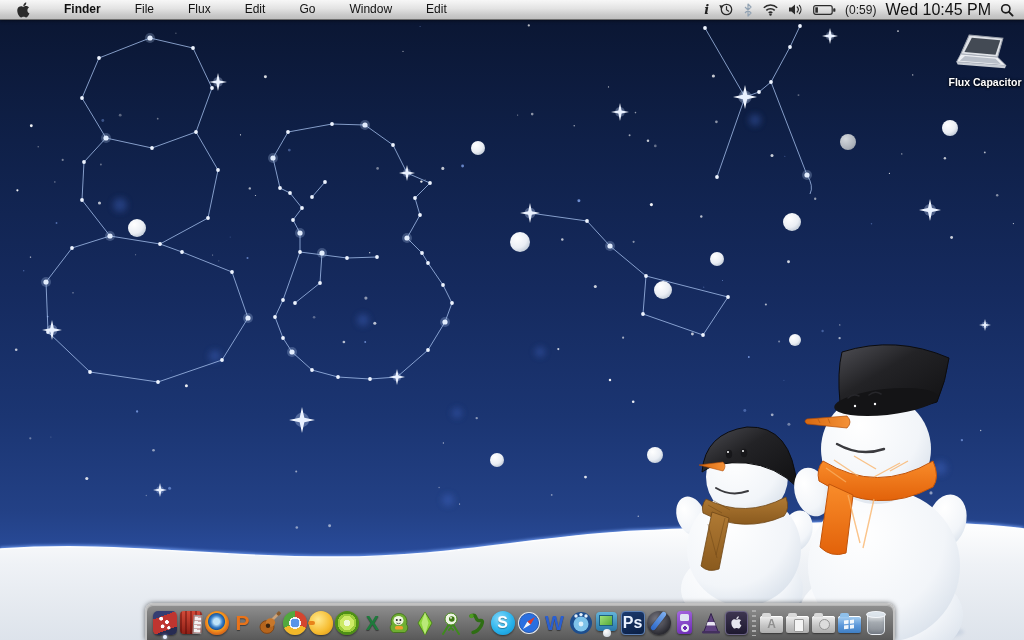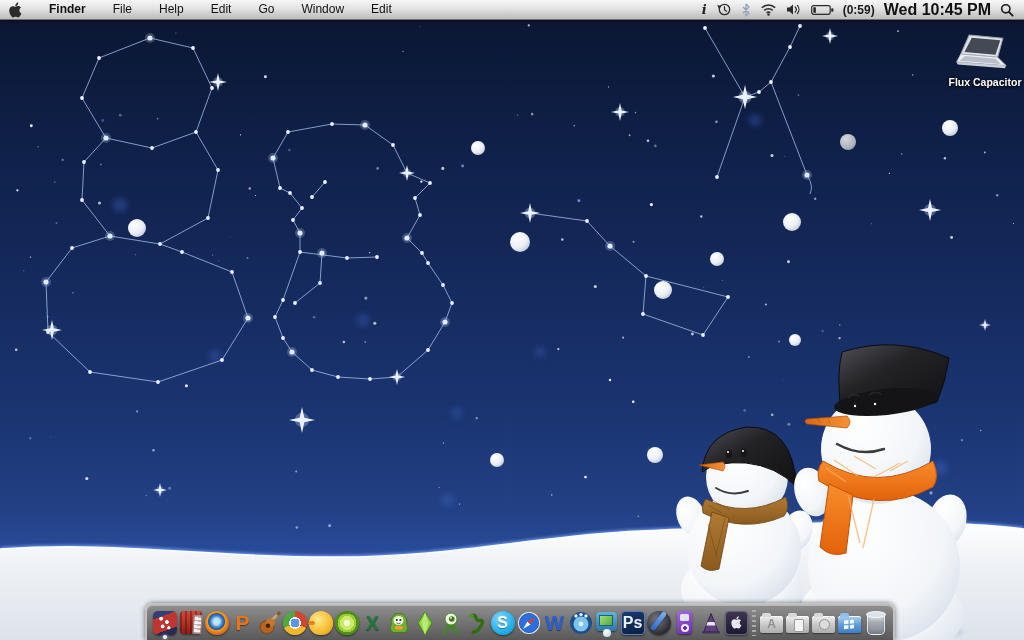--- a/index.html
+++ b/index.html
@@ -10,26 +10,26 @@
   
   #wallpaper{position:absolute;inset:0;z-index:0;}
 
   
   #menubar{position:absolute;top:0;left:0;right:0;height:19px;z-index:30;
     background:linear-gradient(180deg,#f7f7f7 0%,#e3e3e3 45%,#c9c9c9 80%,#bfbfbf 100%);
     border-bottom:1px solid #6f6f6f;
     box-shadow:0 1px 3px rgba(0,0,0,.45);
     display:flex;align-items:center;justify-content:space-between;
     font-size:12px;color:#111;}
-  .mb-left{display:flex;align-items:center;gap:9px;padding-left:0;}
+  .mb-left{display:flex;align-items:center;gap:16px;padding-left:8px;}
   .mb-apple{display:flex;align-items:center;padding:0 9px;}
   .mb-item{padding:0 9px;line-height:19px;cursor:default;}
   .mb-item.bold{font-weight:bold;}
   .mb-right{display:flex;align-items:center;gap:9px;padding-right:10px;}
-  .st{display:flex;align-items:center;font-weight:bold;}
+  .st{display:flex;align-items:center;}
   .st-info{font:italic bold 13px "DejaVu Serif", serif;color:#222;padding:0 1px;}
   .st-text{font-size:12px;color:#1a1a1a;}
   .st-clock{font-size:16px;color:#111;}
 
   
   #fluxicon{position:absolute;top:34px;left:948px;width:74px;z-index:5;
     display:flex;flex-direction:column;align-items:center;cursor:default;}
   #fluxicon .lbl{margin-top:2px;font-size:10.5px;font-weight:bold;color:#fff;
     text-shadow:0 1px 2px rgba(0,0,0,.9), 0 0 3px rgba(0,0,0,.7);}
 
@@ -523,21 +523,21 @@
 
   <div id="menubar">
     <div class="mb-left">
       <span class="mb-apple">
         <svg width="13" height="16" viewBox="0 0 14 17">
           <path fill="#2b2b2b" d="M11.18 8.96c-.02-2.03 1.66-3 1.73-3.05-.94-1.38-2.41-1.57-2.93-1.59-1.25-.13-2.44.74-3.07.74-.63 0-1.61-.72-2.65-.7-1.36.02-2.62.79-3.32 2.01-1.42 2.46-.36 6.1 1.02 8.09.67.98 1.48 2.07 2.53 2.03 1.02-.04 1.4-.66 2.63-.66 1.23 0 1.57.66 2.65.64 1.1-.02 1.79-1 2.46-1.98.77-1.13 1.09-2.23 1.11-2.29-.02-.01-2.13-.82-2.16-3.24zM9.16 3.05c.56-.68.94-1.62.84-2.56-.81.03-1.79.54-2.37 1.22-.52.6-.97 1.56-.85 2.49.9.07 1.82-.46 2.38-1.15z"></path>
         </svg>
       </span>
       <span class="mb-item bold">Finder</span>
       <span class="mb-item">File</span>
-      <span class="mb-item">Help</span>
+      <span class="mb-item">Flux</span>
       <span class="mb-item">Edit</span>
       <span class="mb-item">Go</span>
       <span class="mb-item">Window</span>
       <span class="mb-item">Edit</span>
     </div>
     <div class="mb-right">
       <span class="st st-info">i</span>
       <span class="st">
         <svg width="15" height="15" viewBox="0 0 15 15">
           <circle cx="7.5" cy="7.5" r="5.2" fill="none" stroke="#2b2b2b" stroke-width="1.3"></circle>

